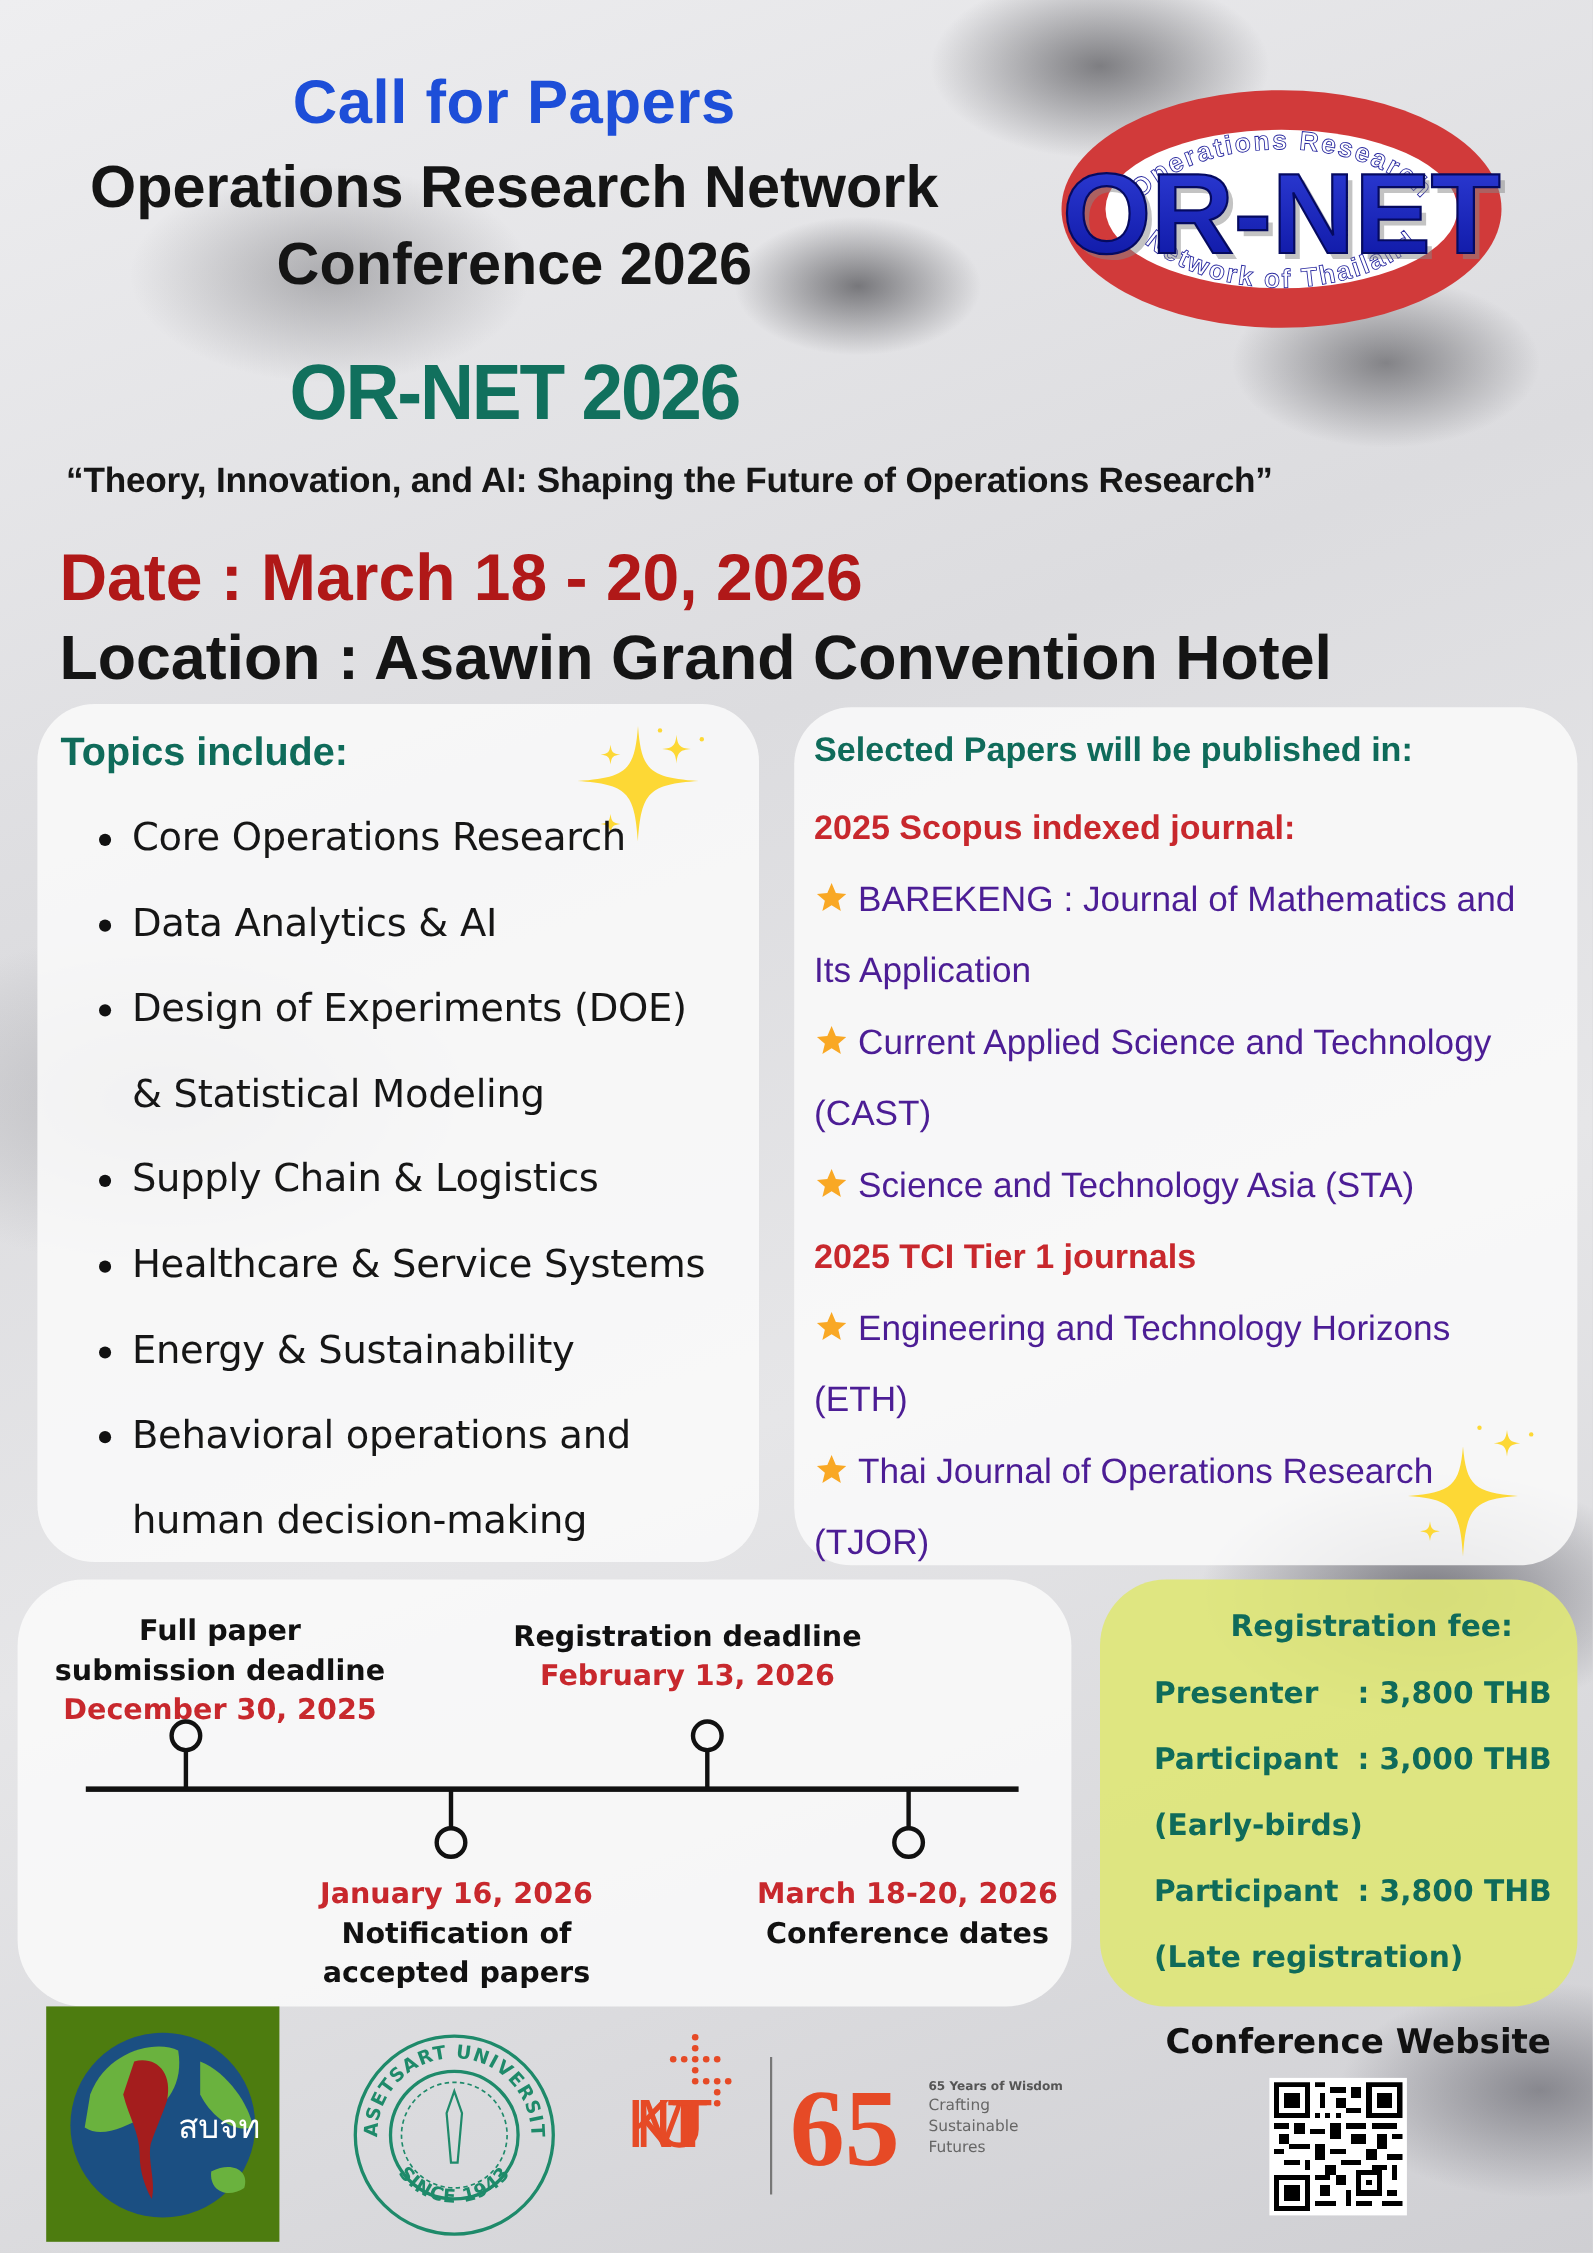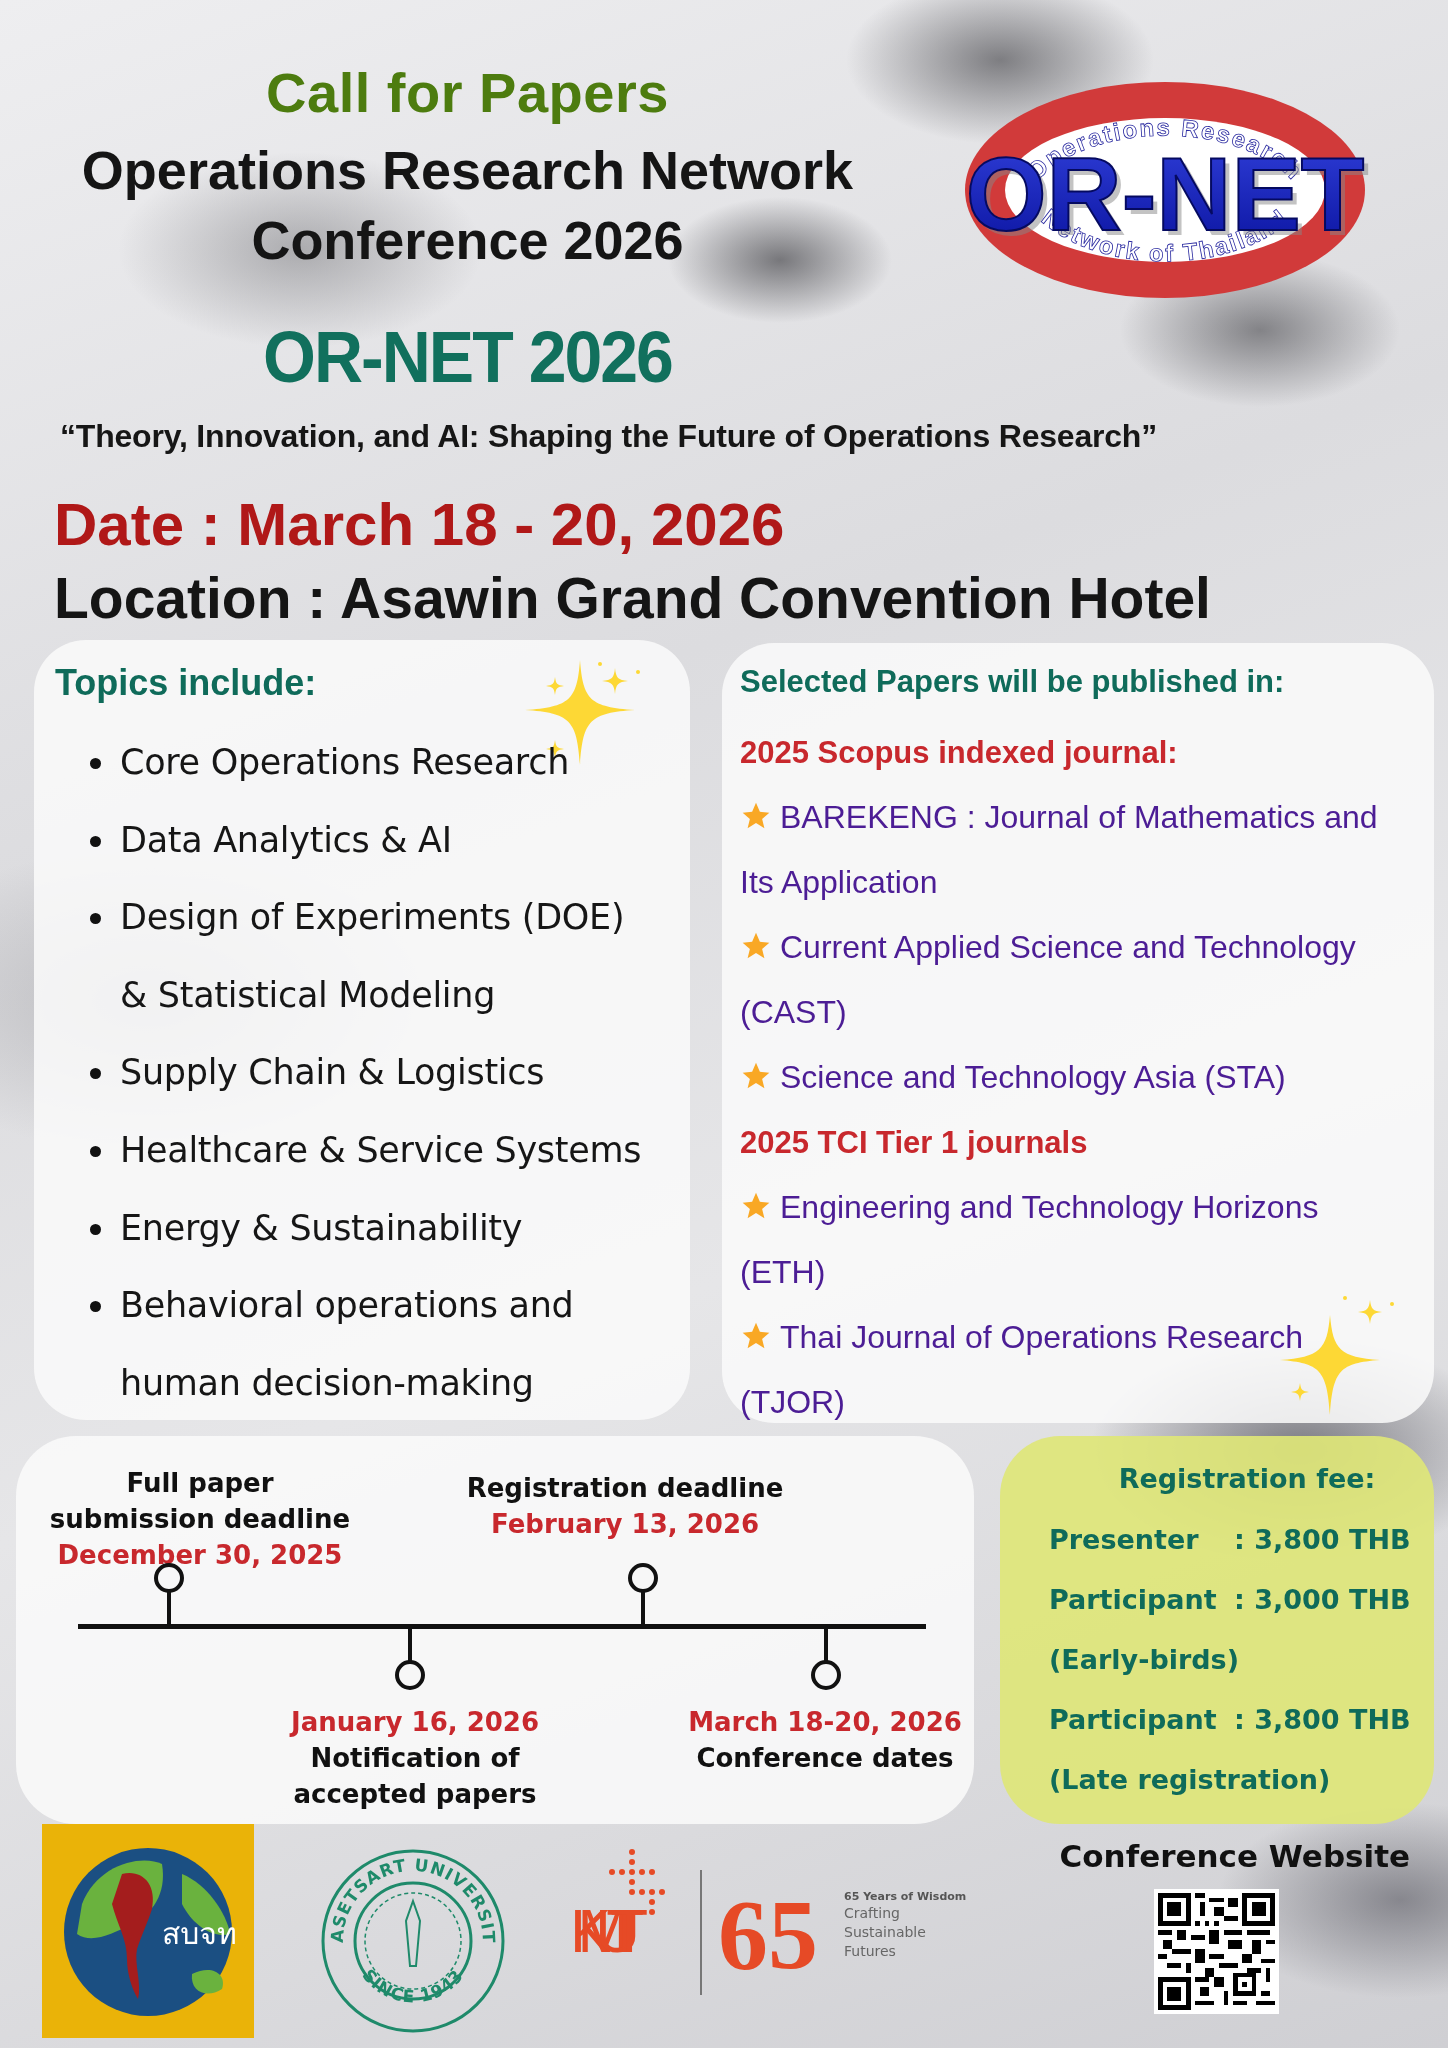--- a/index.html
+++ b/index.html
@@ -17,21 +17,21 @@
       radial-gradient(ellipse 200px 110px at 1260px 330px, rgba(40,40,45,0.5), transparent 70%),
       radial-gradient(ellipse 260px 140px at 300px 250px, rgba(60,60,65,0.35), transparent 70%),
       radial-gradient(ellipse 300px 160px at 1300px 1450px, rgba(40,40,50,0.55), transparent 70%),
       radial-gradient(ellipse 260px 140px at 1400px 1900px, rgba(60,60,70,0.5), transparent 70%),
       radial-gradient(ellipse 400px 220px at 150px 1000px, rgba(120,120,125,0.35), transparent 70%),
       linear-gradient(160deg, #eeeef0 0%, #dcdcdf 35%, #e6e6e8 60%, #cfcfd3 100%);
   }
   .abs { position: absolute; }
 
   
-  .cfp { left: 0; width: 935px; top: 60px; text-align: center; color: #4d7c0f; font-family: "Liberation Sans", sans-serif; font-weight: bold; font-size: 56px; letter-spacing: 0.5px; }
+  .cfp { left: 0; width: 935px; top: 60px; text-align: center; color: #1d4ed8; font-family: "Liberation Sans", sans-serif; font-weight: bold; font-size: 56px; letter-spacing: 0.5px; }
   .conf-title { left: 0; width: 935px; top: 135px; text-align: center; color: #151515; font-family: "Liberation Sans", sans-serif; font-weight: bold; font-size: 54px; line-height: 70px; }
   .logo-ornet { left: 960px; top: 75px; width: 410px; height: 230px; }
   .ornet2026 { left: 0; width: 935px; top: 318px; text-align: center; color: #11705d; font-family: "Liberation Sans", sans-serif; font-weight: bold; font-size: 68px; letter-spacing: -2px; transform: scaleY(1.05); }
   .theme { left: 60px; top: 418px; color: #161616; font-family: "Liberation Sans", sans-serif; font-weight: bold; font-size: 32px; letter-spacing: -0.2px; }
   .date-line { left: 54px; top: 490px; color: #b01818; font-family: "Liberation Sans", sans-serif; font-weight: bold; font-size: 60px; }
   .loc-line { left: 54px; top: 565px; color: #151515; font-family: "Liberation Sans", sans-serif; font-weight: bold; font-size: 57px; }
 
   
   .panel { background: rgba(250,250,250,0.86); border-radius: 52px; }
   .topics-panel { left: 34px; top: 640px; width: 656px; height: 780px; }
@@ -58,21 +58,21 @@
   .tl-node { width: 30px; height: 30px; border: 4px solid #111; border-radius: 50%; background: transparent; }
   .tl-label { text-align: center; font-family: "DejaVu Sans", sans-serif; font-weight: bold; font-size: 26px; line-height: 36px; color: #111; }
   .tl-label .red { color: #c8282d; }
 
   .fee-title { left: 1030px; width: 434px; top: 1463px; text-align: center; color: #0f6b5a; font-family: "DejaVu Sans", sans-serif; font-weight: bold; font-size: 27px; }
   .fee-rows { left: 1020px; top: 1510px; }
   .fee-row { font-family: "DejaVu Sans", sans-serif; font-weight: bold; font-size: 27px; color: #0f6b5a; height: 60px; line-height: 60px; white-space: nowrap; margin-left: 29px; }
   .fee-row .k { display: inline-block; width: 185px; }
 
   
-  .logo-snb { left: 42px; top: 1824px; width: 212px; height: 214px; background: #eab308; }
+  .logo-snb { left: 42px; top: 1824px; width: 212px; height: 214px; background: #4d7c0f; }
   .logo-ku { left: 318px; top: 1846px; width: 190px; height: 190px; }
   .logo-kmutt { left: 568px; top: 1840px; width: 420px; height: 170px; }
   .web-title { left: 1030px; width: 380px; top: 1838px; text-align: right; font-family: "DejaVu Sans", sans-serif; font-weight: bold; font-size: 31px; color: #111; }
   .qr { left: 1154px; top: 1889px; width: 125px; height: 125px; background: #fff; padding: 4px; }
 </style>
 </head>
 <body>
 
 <div class="bg"></div>
 

